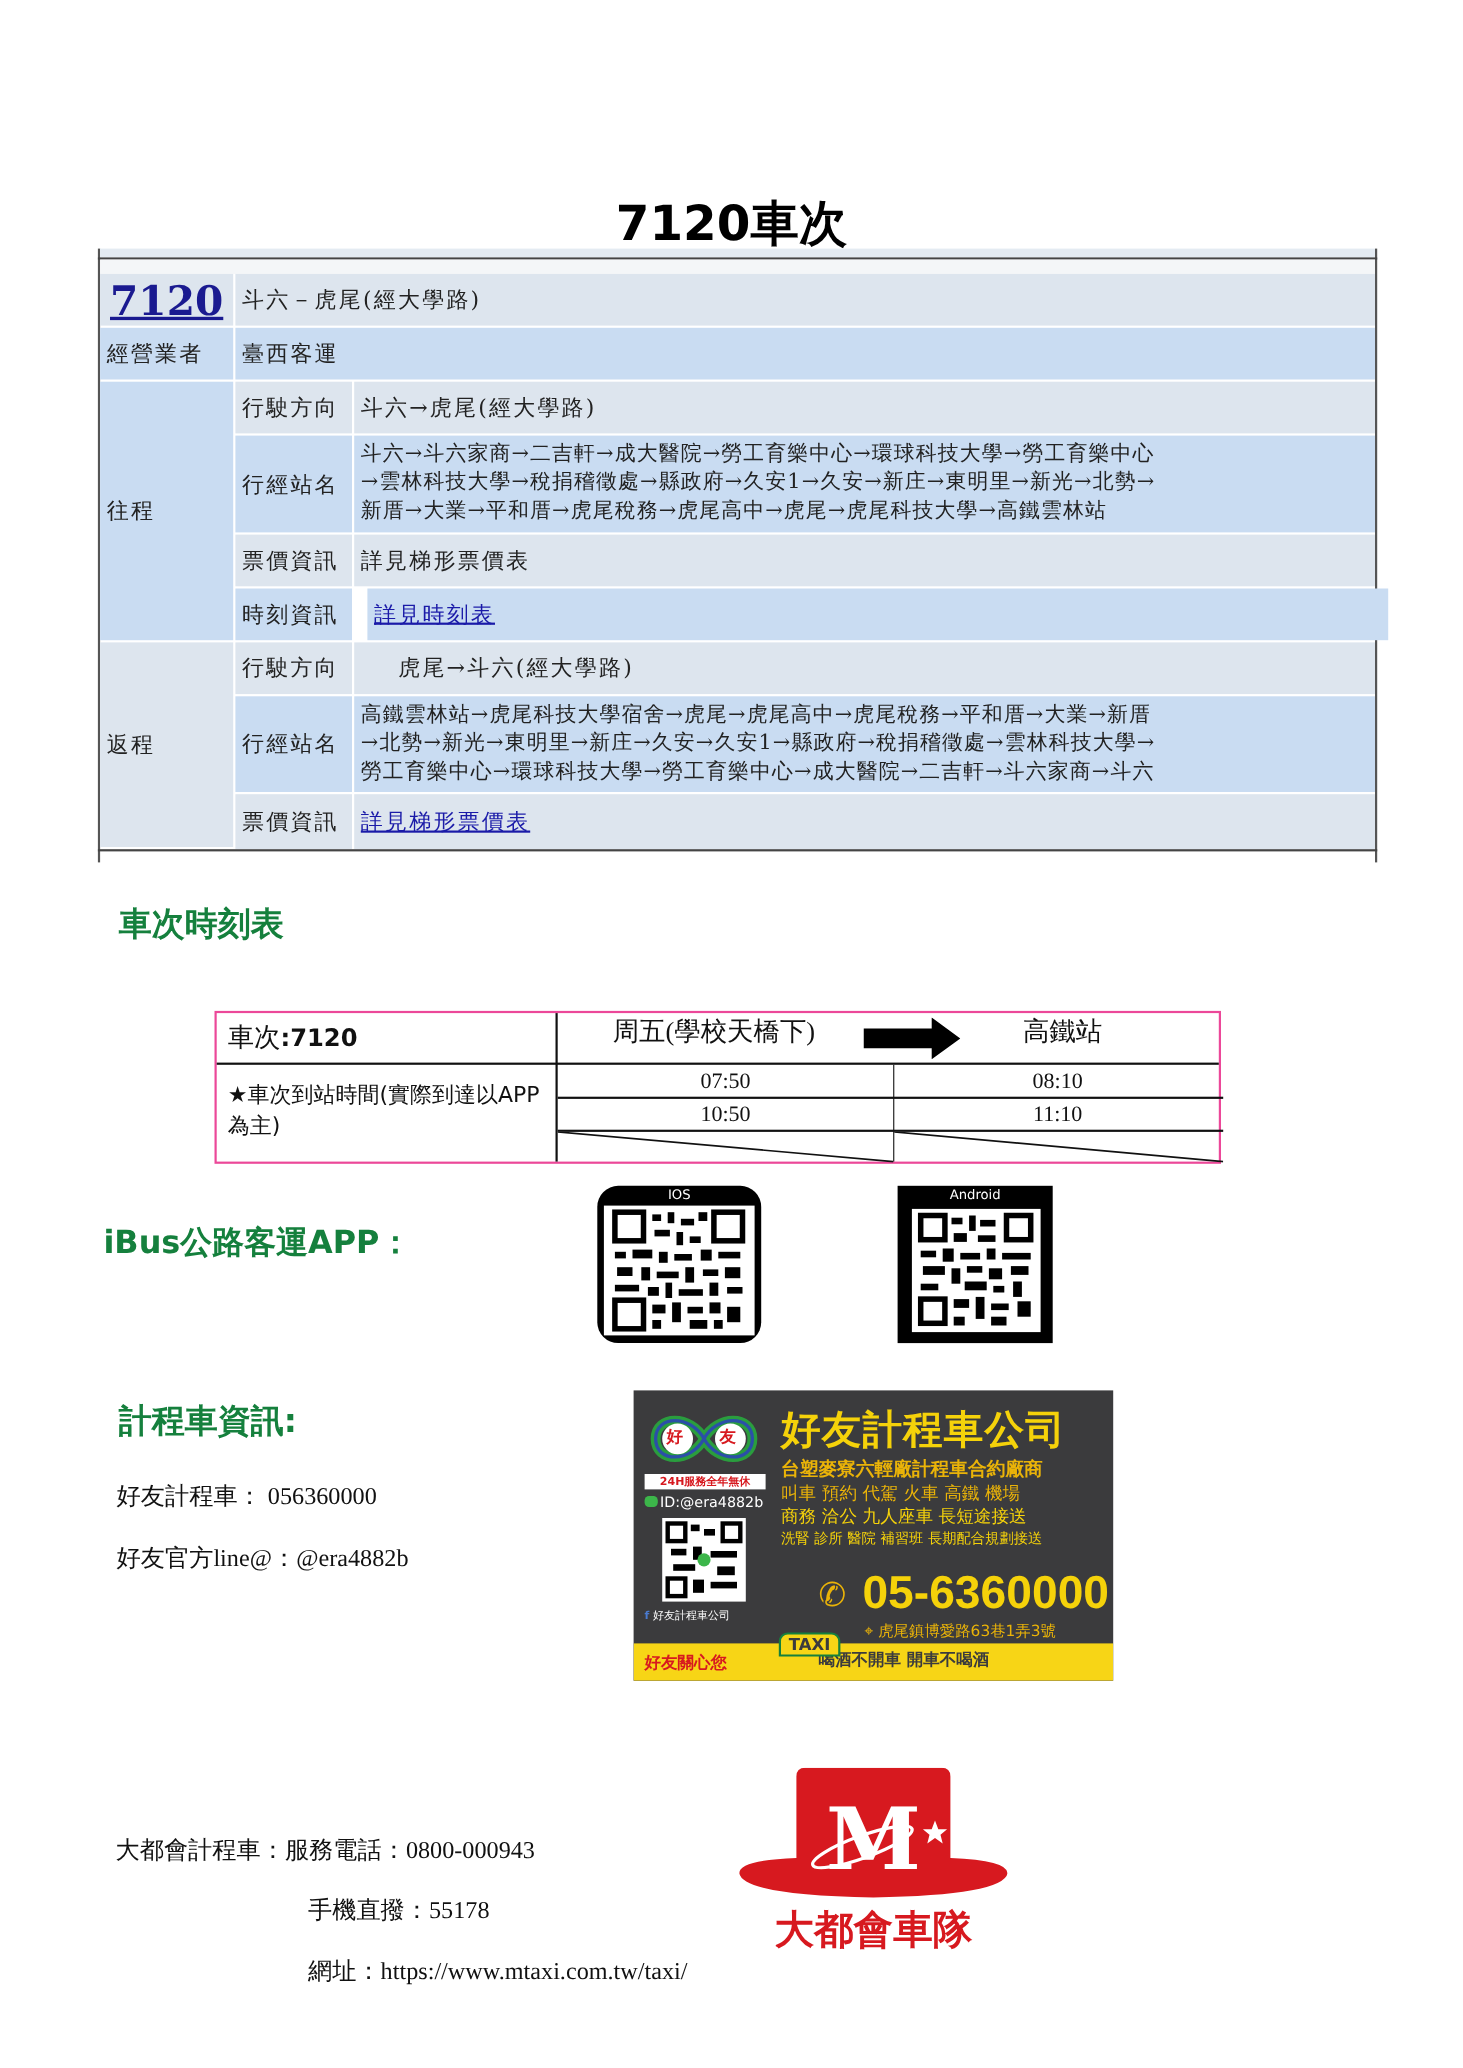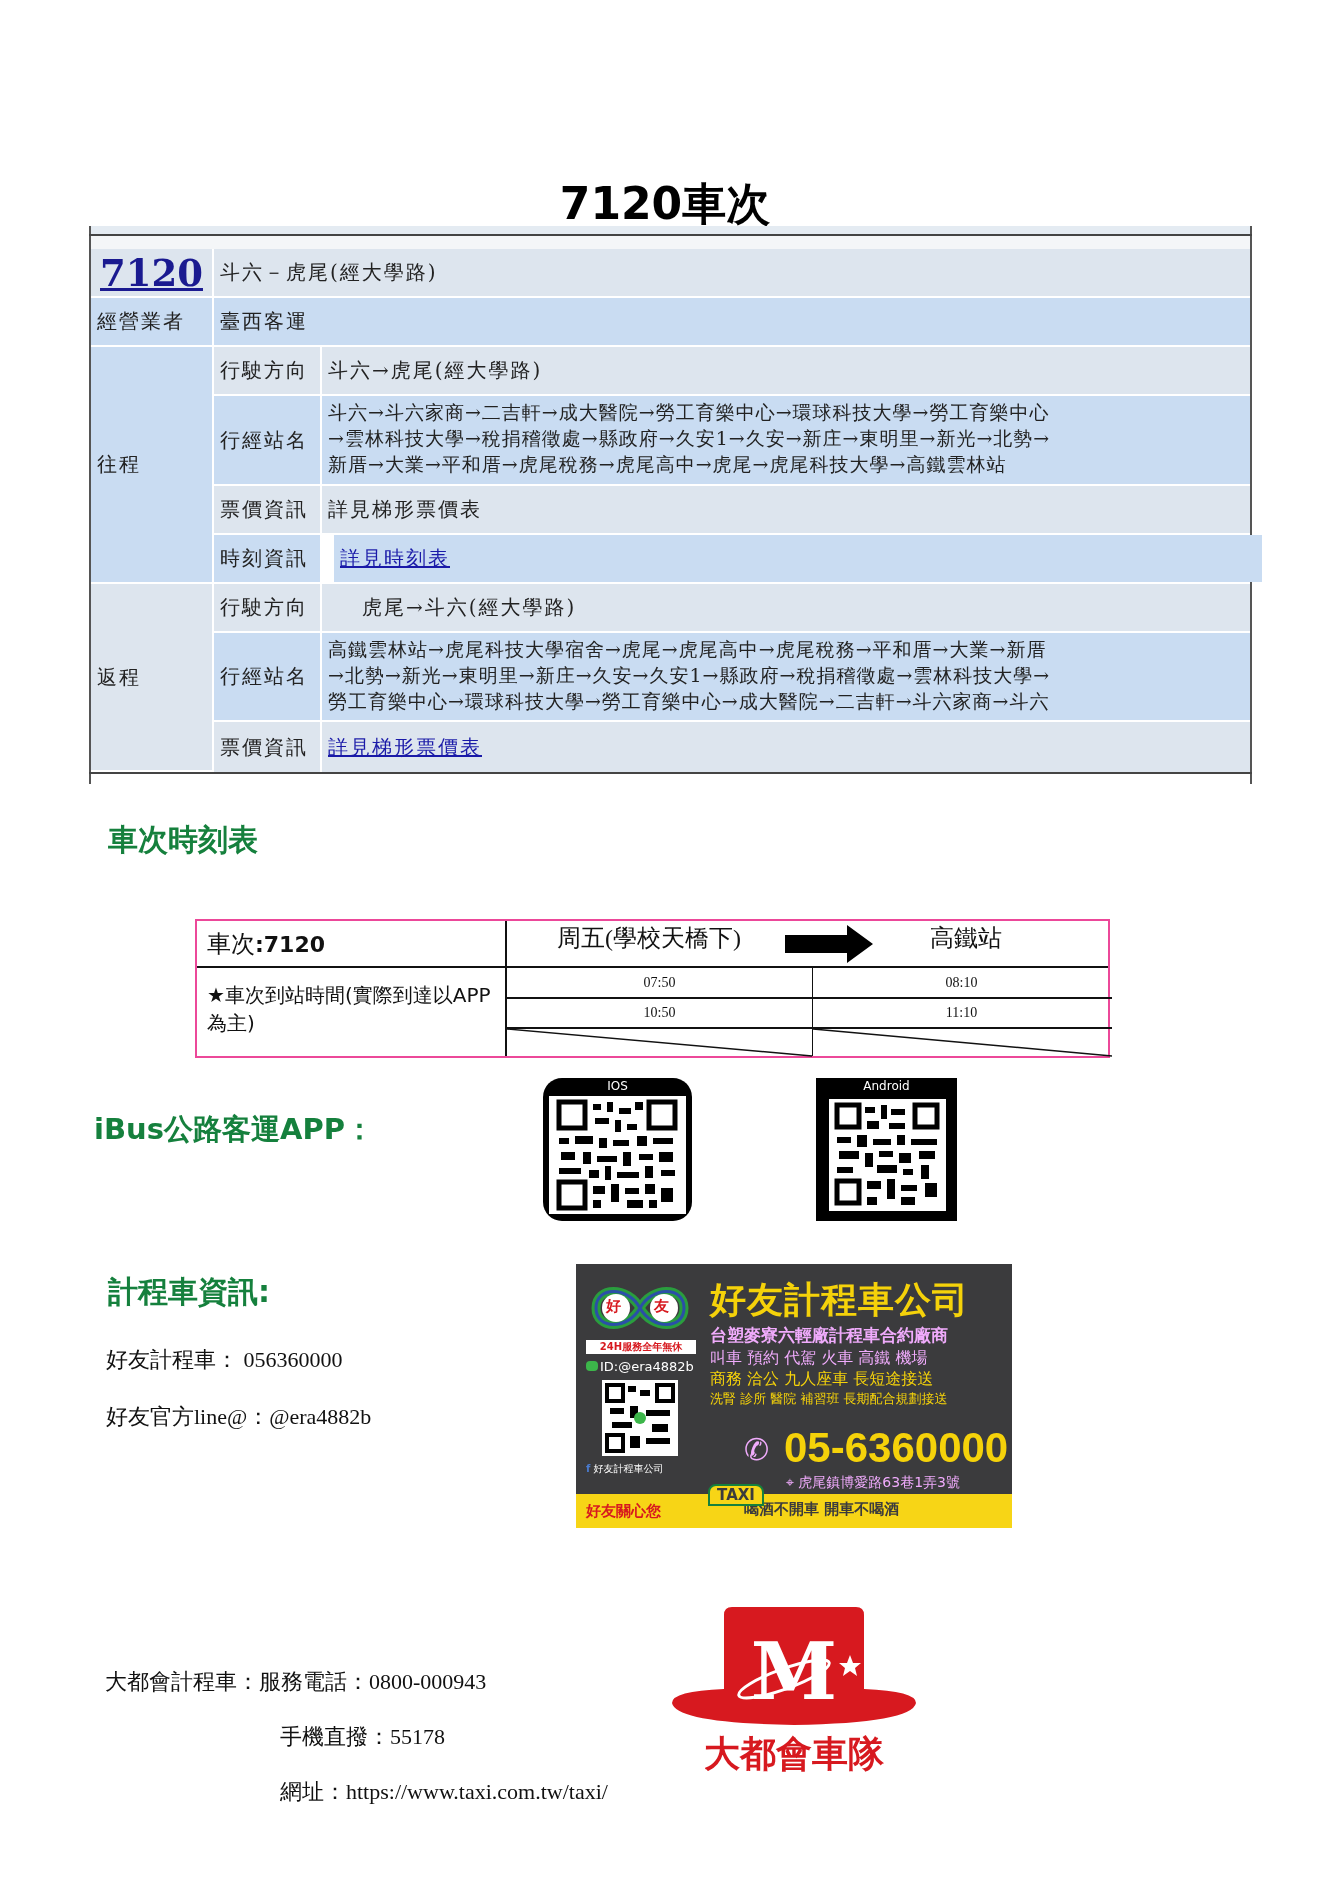--- a/index.html
+++ b/index.html
@@ -23,34 +23,34 @@
   .route-num { justify-content: center; padding-left: 0; font-size: 37px; font-weight: bold; color: #1a1a90; text-decoration: underline; letter-spacing: 0; }
   .stops { font-size: 19px; line-height: 26px; letter-spacing: 1px; white-space: nowrap; display: block; padding-top: 3px; }
 
   
   .h2 { font-family: "DejaVu Sans", sans-serif; font-weight: bold; font-size: 30px; color: #15803d; }
 
   
   .tt { left: 195px; top: 919px; width: 915px; height: 139px; border: 2px solid #ec4899; }
   .tt-line { position: absolute; background: #111; }
   .tt-text { position: absolute; font-family: "Liberation Serif", serif; color: #111; }
-  .tt-time { text-align: center; font-size: 14px; line-height: 30px; }
+  .tt-time { text-align: center; font-size: 20px; line-height: 30px; }
 
   
   .qr-box { background: #000; }
   .qr-label { position: absolute; top: 0; left: 0; width: 100%; text-align: center; color: #fff; font-family: "DejaVu Sans", sans-serif; font-size: 12px; line-height: 16px; }
   .qr-inner { position: absolute; background: #fff; }
 
   
   .txt { font-family: "Liberation Serif", serif; font-size: 22px; color: #111; white-space: nowrap; }
 
   
   .ad { left: 576px; top: 1264px; width: 436px; height: 264px; background: #3b3b3d; overflow: hidden; }
   .ad-yellow { color: #f5d20a; }
-  .ad-white { color: #f0abfc; }
+  .ad-white { color: #eab308; }
   .ad-bottom { position: absolute; left: 0; bottom: 0; width: 100%; height: 34px; background: #f7d516; }
 
   
   .hat { left: 672px; top: 1607px; width: 244px; height: 120px; }
 </style>
 </head>
 <body>
 
 <div class="abs page-title">7120車次</div>
 
@@ -271,21 +271,21 @@
   </div>
   <div class="ad-bottom">
     <div style="position:absolute;left:10px;top:8px;color:#d7191f;font-size:15px;font-weight:bold;font-family:'DejaVu Sans',sans-serif;">好友關心您</div>
     <div style="position:absolute;left:168px;top:6px;color:#3b3b3d;font-size:15px;font-weight:bold;font-family:'DejaVu Sans',sans-serif;">喝酒不開車 開車不喝酒</div>
   </div>
   <div style="position:absolute;left:132px;top:220px;width:56px;height:22px;background:#f7d516;border:2px solid #15803d;border-radius:8px 8px 0 0;text-align:center;color:#3b3b3d;font-size:15px;font-weight:bold;font-family:'DejaVu Sans',sans-serif;line-height:18px;">TAXI</div>
 </div>
 
 <div class="abs txt" style="left:105px;top:1667px;">大都會計程車：服務電話：0800-000943</div>
 <div class="abs txt" style="left:280px;top:1722px;">手機直撥：55178</div>
-<div class="abs txt" style="left:280px;top:1777px;">網址：https://www.taxi.com.tw/taxi/</div>
+<div class="abs txt" style="left:280px;top:1777px;">網址：https://www.mtaxi.com.tw/taxi/</div>
 
 <svg class="abs hat" viewBox="0 0 244 120">
   <path d="M52,8 Q52,0 60,0 L184,0 Q192,0 192,8 L192,82 Q244,84 244,96 Q240,116 122,118 Q4,116 0,96 Q0,84 52,82 Z" fill="#d7191f"></path>
   <ellipse cx="112" cy="72" rx="48" ry="10" fill="none" stroke="#fff" stroke-width="3" transform="rotate(-20 112 72)"></ellipse>
   <text x="122" y="92" text-anchor="middle" font-family="DejaVu Serif, serif" font-weight="bold" font-size="78" fill="#fff">M</text>
   <polygon points="178,48 181,56 189,56 183,61 185,69 178,64 171,69 173,61 167,56 175,56" fill="#fff"></polygon>
 </svg>
 <div class="abs" style="left:672px;top:1730px;width:244px;text-align:center;color:#d7191f;font-size:36px;font-weight:bold;font-family:'DejaVu Sans',sans-serif;">大都會車隊</div>
 
 </body></html>

